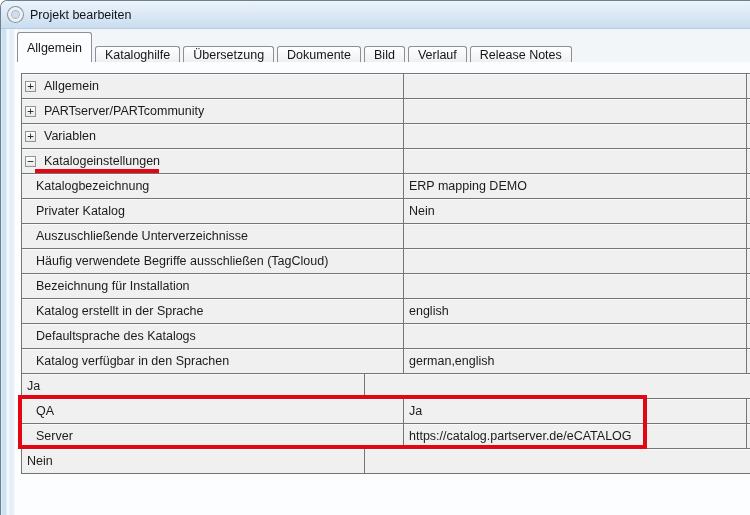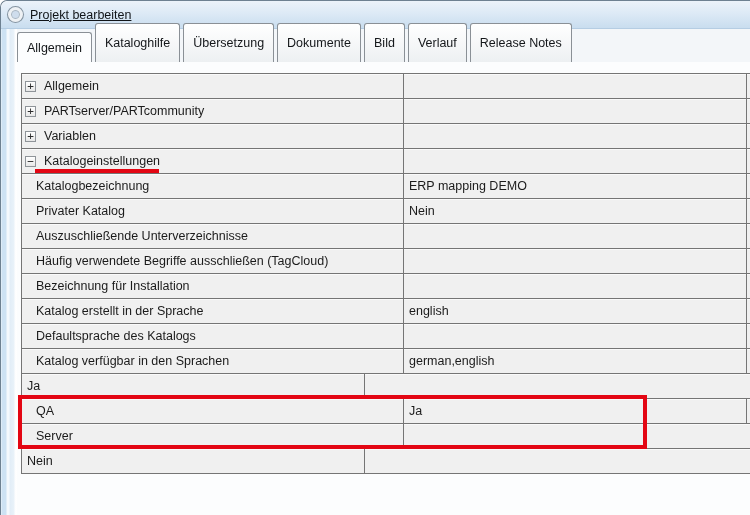--- a/index.html
+++ b/index.html
@@ -20,34 +20,34 @@
     border-bottom:1px solid #b5cde3;
     display:flex; align-items:center; padding-left:7px;
     border-top-left-radius:7px;
   }
   .app-icon {
     width:15px; height:15px; border-radius:50%;
     border:3px solid #eef1f4;
     box-shadow:0 0 0 1px #8493a0, inset 0 0 0 1px #aab6c0;
     background:#cfdded; margin-right:7px; flex:0 0 auto;
   }
-  .title-text { font-size:12.5px; color:#101418;text-decoration:underline; }
+  .title-text { font-size:12.5px; color:#101418; }
   .left-frame {
     position:absolute; left:0; top:28px; width:16px; bottom:0;
     background:linear-gradient(90deg,
       #eef5fb 0px,#cde2f3 1px,#cde2f3 5px,#f4f9fd 6px,#f4f9fd 8px,
       #e2edf7 9px,#e9f2f9 13px,#fdfdfe 14px,#ffffff 16px);
   }
   .tabstrip {
     position:absolute; left:16px; top:28px; right:0; height:33px;
     background:#f3f6f9;
     display:flex; align-items:flex-end; gap:3px; padding-bottom:0;
   }
   .tab {
-    height:39px; padding:0 9px; display:flex; align-items:center;
+    height:16px; padding:0 9px; display:flex; align-items:center;
     background:linear-gradient(180deg,#ffffff,#edf0f2);
     border:1px solid #8a9096; border-bottom:none;
     border-radius:3px 3px 0 0;
     font-size:12.5px; color:#14171a; white-space:nowrap; cursor:default;
   }
   .tab.active {
     height:30px; background:#fcfdfe; z-index:2; position:relative;
   }
   .page {
     position:absolute; left:16px; top:61px; right:0; bottom:0;
@@ -236,20 +236,23 @@
         </div>
         <div class="cell-value">
           <span class="row-value">Ja</span>
         </div>
         <div class="cell-extra"></div>
       </div>
       <div class="grid-row">
         <div class="cell-name property">
           <span class="row-label">Server</span>
         </div>
+        <div class="cell-value">
+          <span class="row-value">https://catalog.partserver.de/eCATALOG</span>
+        </div>
         <div class="cell-extra"></div>
       </div>
       <div class="grid-row">
         <div class="cell-value">
           <span class="row-value">Nein</span>
         </div>
         <div class="cell-extra"></div>
       </div>
     </div>
 

